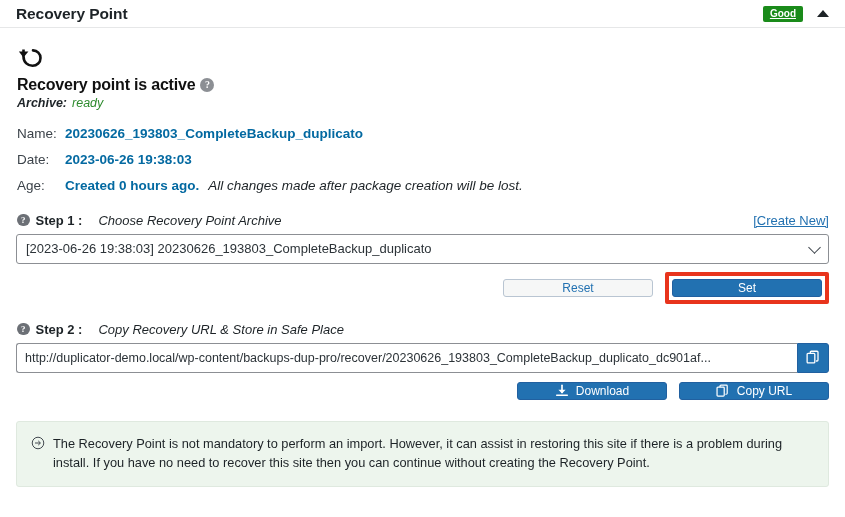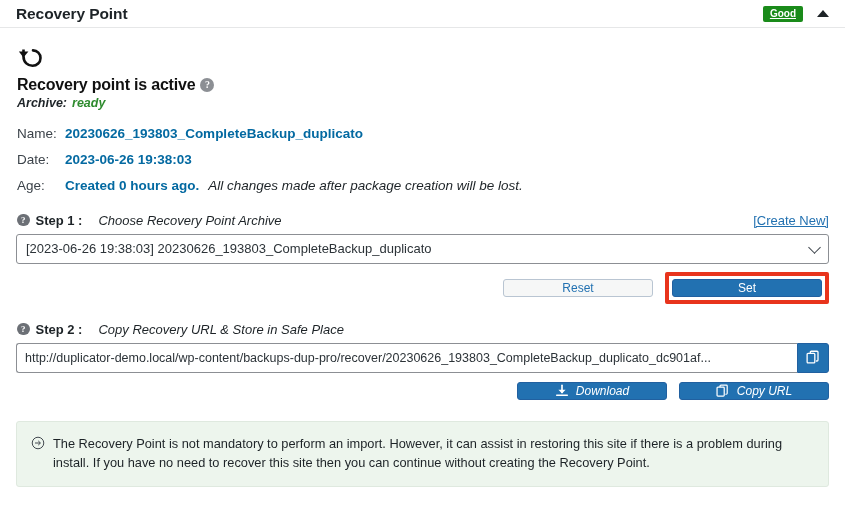--- a/index.html
+++ b/index.html
@@ -97,21 +97,21 @@
 
   .status-line {
     font-size: 12.5px;
     font-style: italic;
     font-weight: bold;
     margin: 0 0 0 1px;
     color: #1d2327;
   }
   .status-line .val {
     color: #2e8b2e;
-    font-weight: bold;
+    font-weight: normal;
     margin-left: 5px;
   }
 
   
   .meta {
     margin-top: 16px;
     margin-left: 1px;
   }
   .meta-row {
     display: flex;
@@ -263,21 +263,20 @@
   }
 
   .action-row {
     display: flex;
     justify-content: flex-end;
     gap: 12px;
     margin-top: 9px;
   }
   .btn-icon-text {
     gap: 7px;
-    font-style: italic;
   }
 
   
   .notice {
     margin: 21px 0 0 0;
     background: #edf5ed;
     border: 1px solid #dfe9df;
     border-radius: 3px;
     padding: 12px 16px 13px 14px;
     display: flex;

